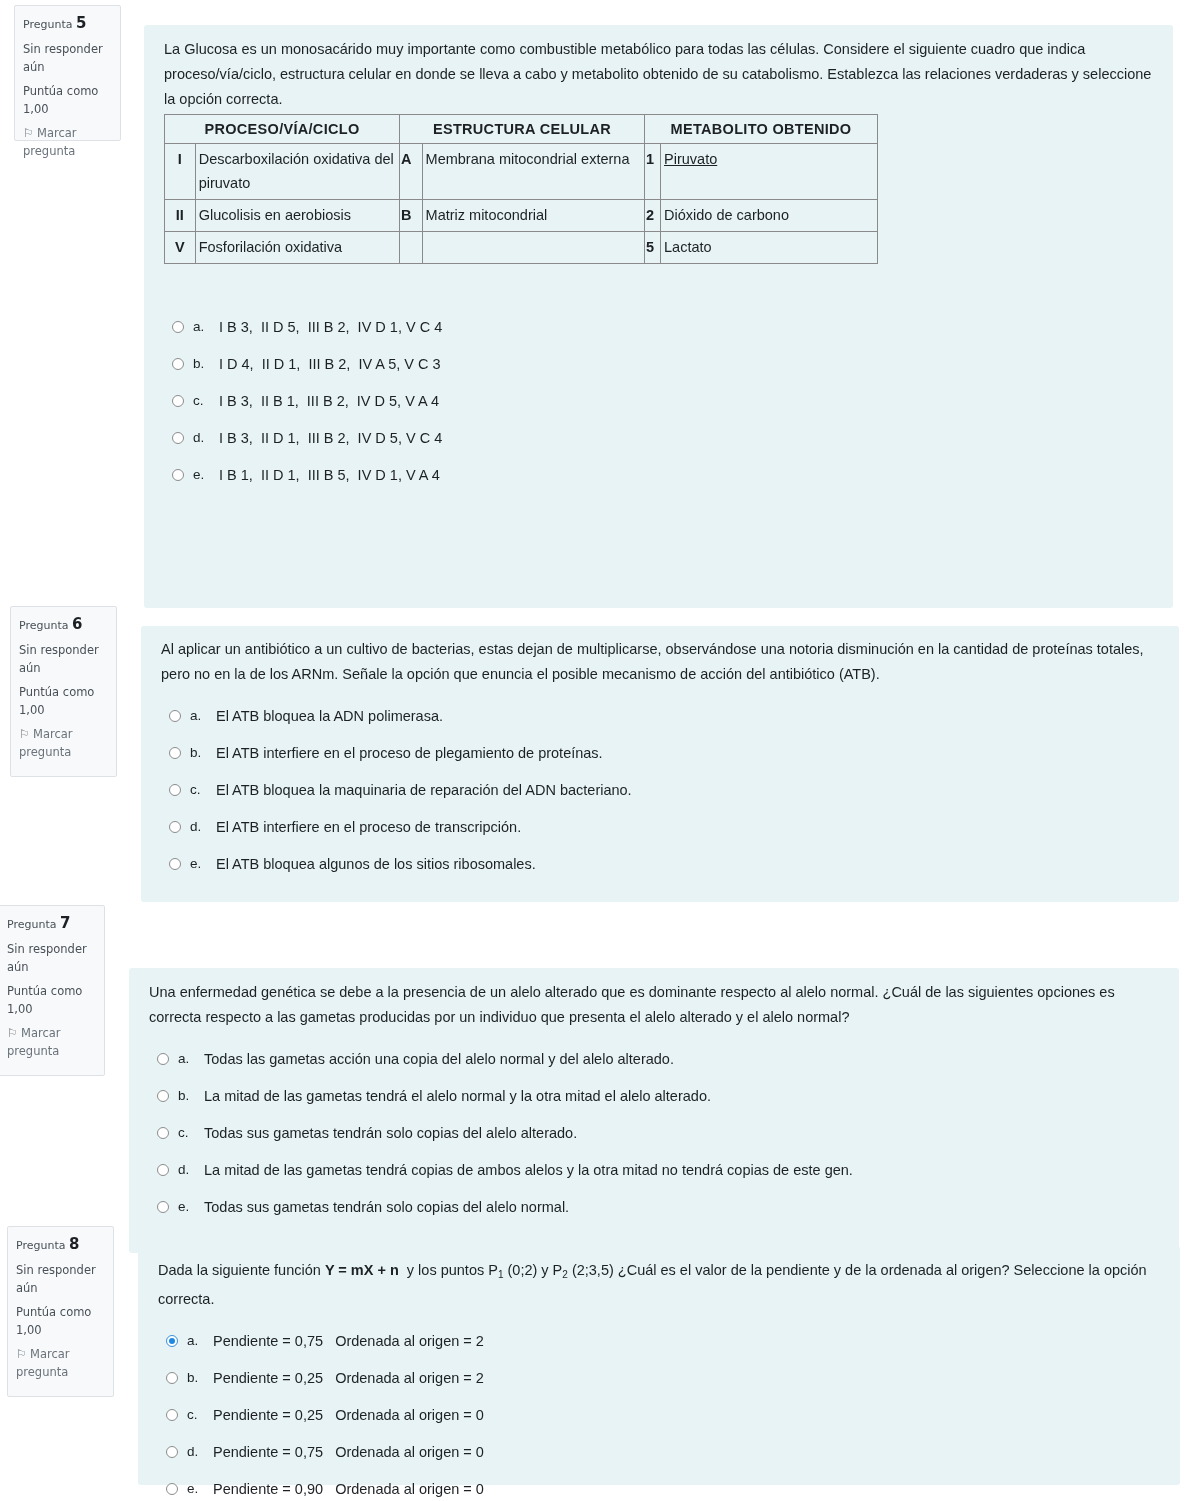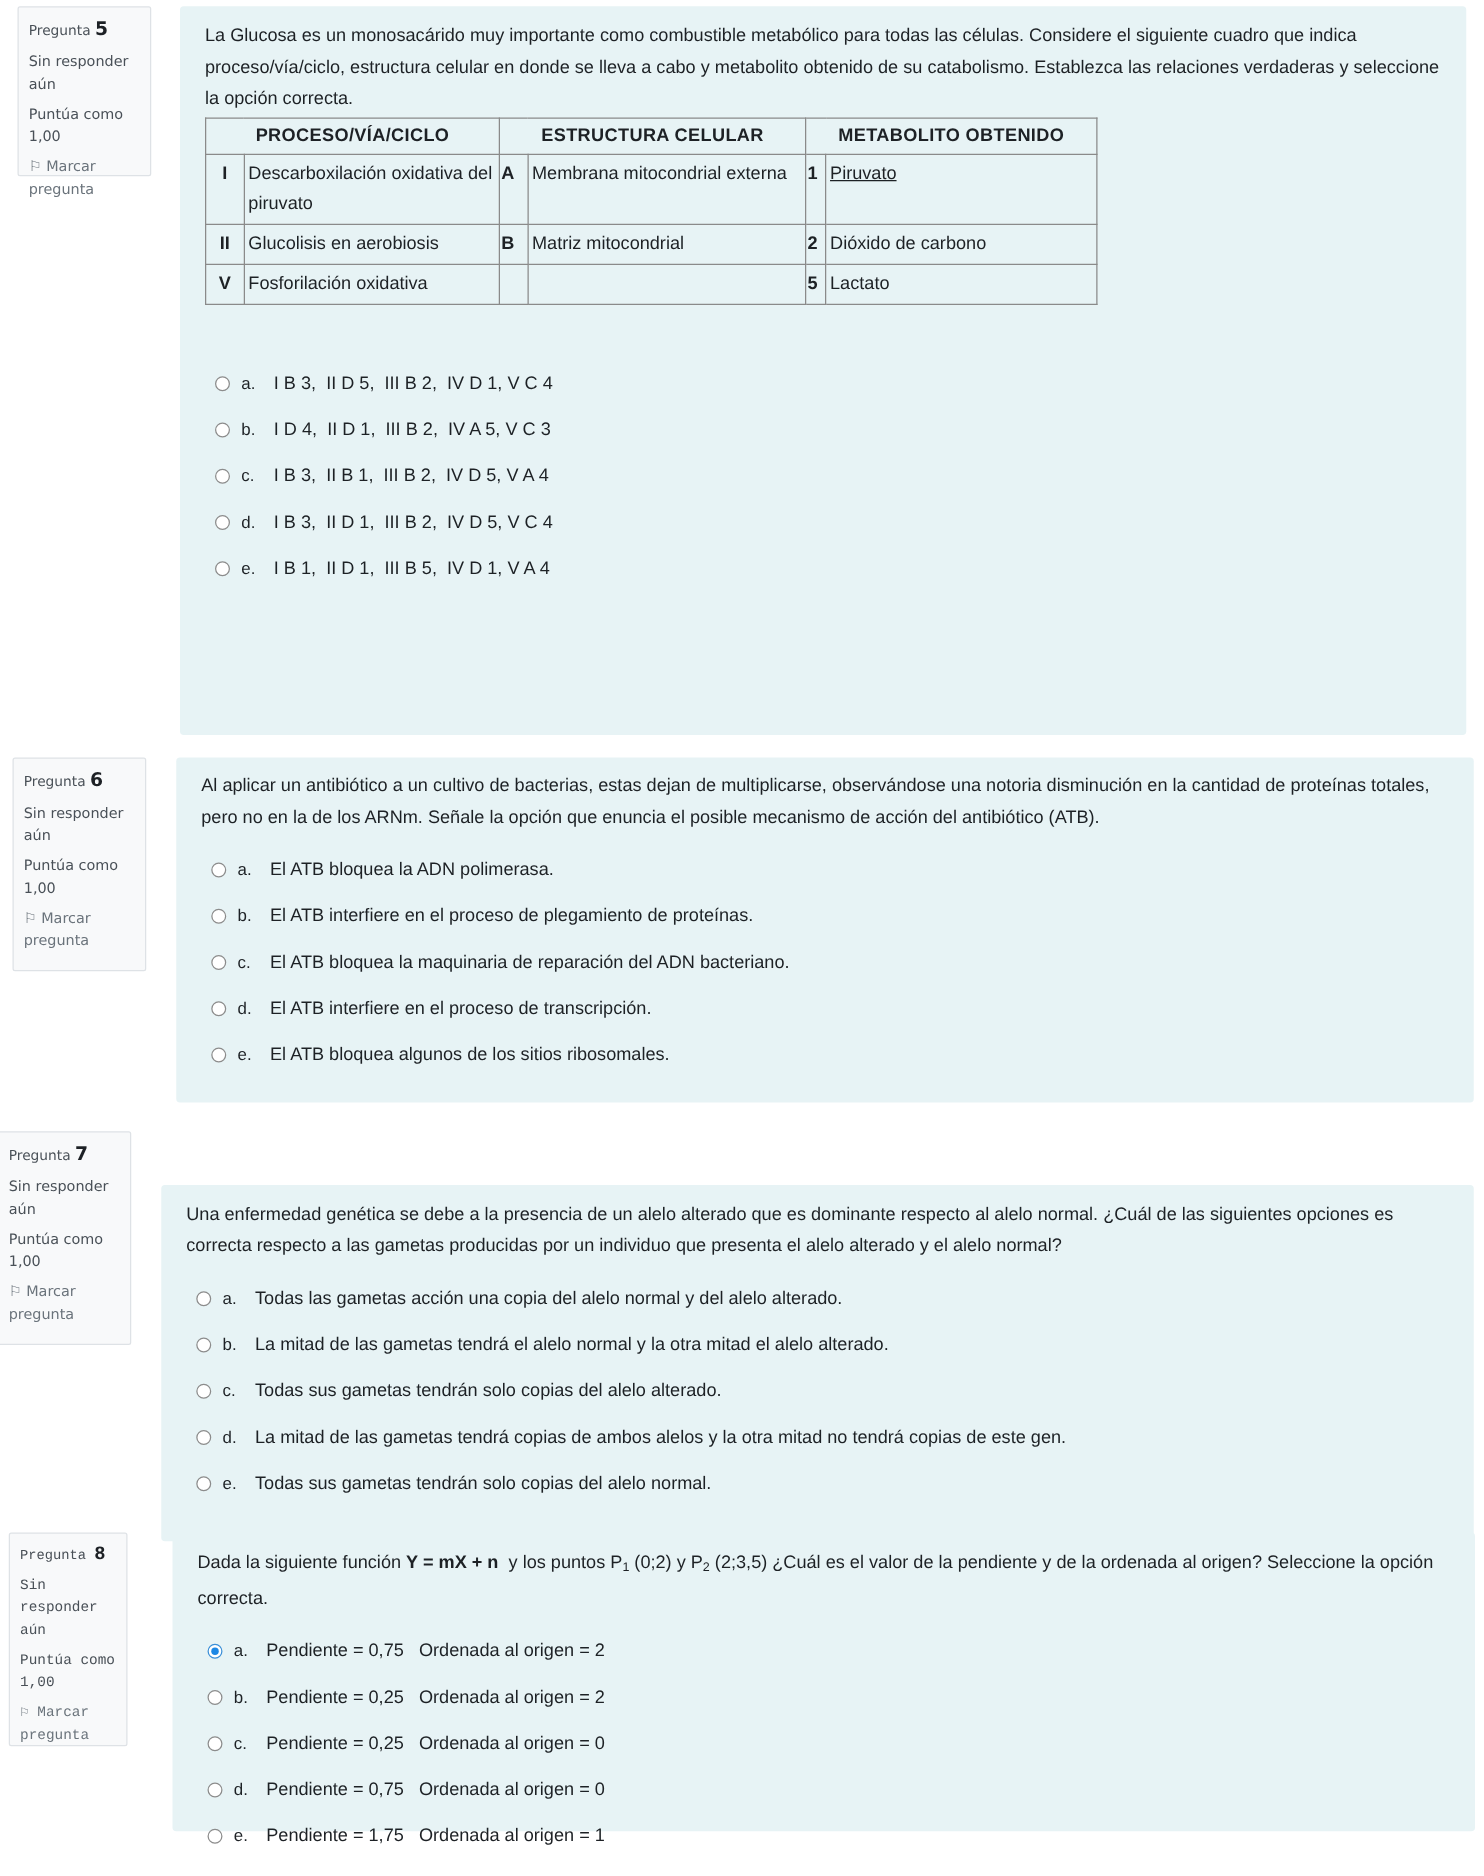--- a/index.html
+++ b/index.html
@@ -2,21 +2,21 @@
 <html><head>
 <meta charset="utf-8">
 <style>
   html, body { margin:0; padding:0; background:#ffffff; }
   body { width:1187px; height:1501px; position:relative; overflow:hidden; font-family:"Liberation Sans", sans-serif; color:#1d2125; }
   .info { position:absolute; background:#f8f9fa; border:1px solid #dee2e6; border-radius:2px; box-sizing:border-box; padding:8px 8px 6px 8px; font-family:"DejaVu Sans", sans-serif; font-size:11.5px; line-height:18px; color:#495057; }
   .info .qno { font-size:11px; color:#495057; }
   .info .qno b { font-size:15px; color:#1d2125; font-weight:bold; }
   .info .row { margin-top:6px; }
   .info .flag { color:#6a737b; }
-  .formul { position:absolute; background:#e7f3f5; border-radius:3px; box-sizing:border-box; }
+  .formul { position:absolute; background:#e7f3f5; border-radius:3px; box-sizing:border-box;margin-top:20px; }
   .qtext { font-size:14.5px; line-height:25px; color:#1d2125; }
   .answers { margin-top:0; }
   .ans { display:flex; align-items:center; height:37px; font-size:14.5px; color:#1d2125; cursor:pointer; }
   .radio { width:12px; height:12px; border:1px solid #8c8c8c; border-radius:50%; background:#fff; box-sizing:border-box; margin-right:9px; position:relative; flex:none; }
   .radio.checked { border-color:#3b8fd8; }
   .radio.checked::after { content:""; position:absolute; left:2px; top:2px; width:6px; height:6px; border-radius:50%; background:#1e88e5; }
   .letter { width:26px; font-size:13.5px; color:#1d2125; flex:none; }
   table.meta { border-collapse:collapse; margin-top:2px; font-size:14.5px; color:#1d2125; }
   table.meta th, table.meta td { border:1px solid #8a8a8a; padding:3px 3px 4px 3px; vertical-align:top; line-height:24px; }
   table.meta th { font-weight:bold; text-align:center; padding:2px 6px; letter-spacing:0.3px; }
@@ -166,21 +166,21 @@
         <span style="white-space: pre;">La mitad de las gametas tendrá copias de ambos alelos y la otra mitad no tendrá copias de este gen.</span>
       </div>
       <div class="ans">
         <span class="radio"></span>
         <span class="letter">e.</span>
         <span style="white-space: pre;">Todas sus gametas tendrán solo copias del alelo normal.</span>
       </div>
     </div>
 </div>
 
-<div class="info" style="left:7px; top:1226px; width:95px; height:171px;font-family:Liberation Mono, monospace;">
+<div class="info" style="left:7px; top:1226px; width:107px; height:171px;">
   <div class="qno"><span>Pregunta</span> <b>8</b></div>
   <div class="row">Sin responder aún</div>
   <div class="row">Puntúa como 1,00</div>
   <div class="row flag"><span>⚐</span> <span>Marcar pregunta</span></div>
 </div>
 <div class="formul" style="left:138px; top:1226px; width:1042px; height:239px; padding:12px 20px 0 20px;">
   <div class="qtext"><span>Dada la siguiente función </span><b>Y = mX + n</b><span style="white-space:pre">  y los puntos P</span><sub>1</sub><span> (0;2) y P</span><sub>2</sub><span> (2;3,5) ¿Cuál es el valor de la pendiente y de la ordenada al origen? Seleccione la opción correcta.</span></div>
   <div class="answers" style="margin-top:10px; padding-left:8px;" id="ans3">
       <div class="ans">
         <span class="radio checked"></span>
@@ -198,16 +198,16 @@
         <span style="white-space: pre;">Pendiente = 0,25   Ordenada al origen = 0</span>
       </div>
       <div class="ans">
         <span class="radio"></span>
         <span class="letter">d.</span>
         <span style="white-space: pre;">Pendiente = 0,75   Ordenada al origen = 0</span>
       </div>
       <div class="ans">
         <span class="radio"></span>
         <span class="letter">e.</span>
-        <span style="white-space: pre;">Pendiente = 1,75   Ordenada al origen = 1</span>
+        <span style="white-space: pre;">Pendiente = 0,90   Ordenada al origen = 0</span>
       </div>
     </div>
 </div>
 
 </body></html>

